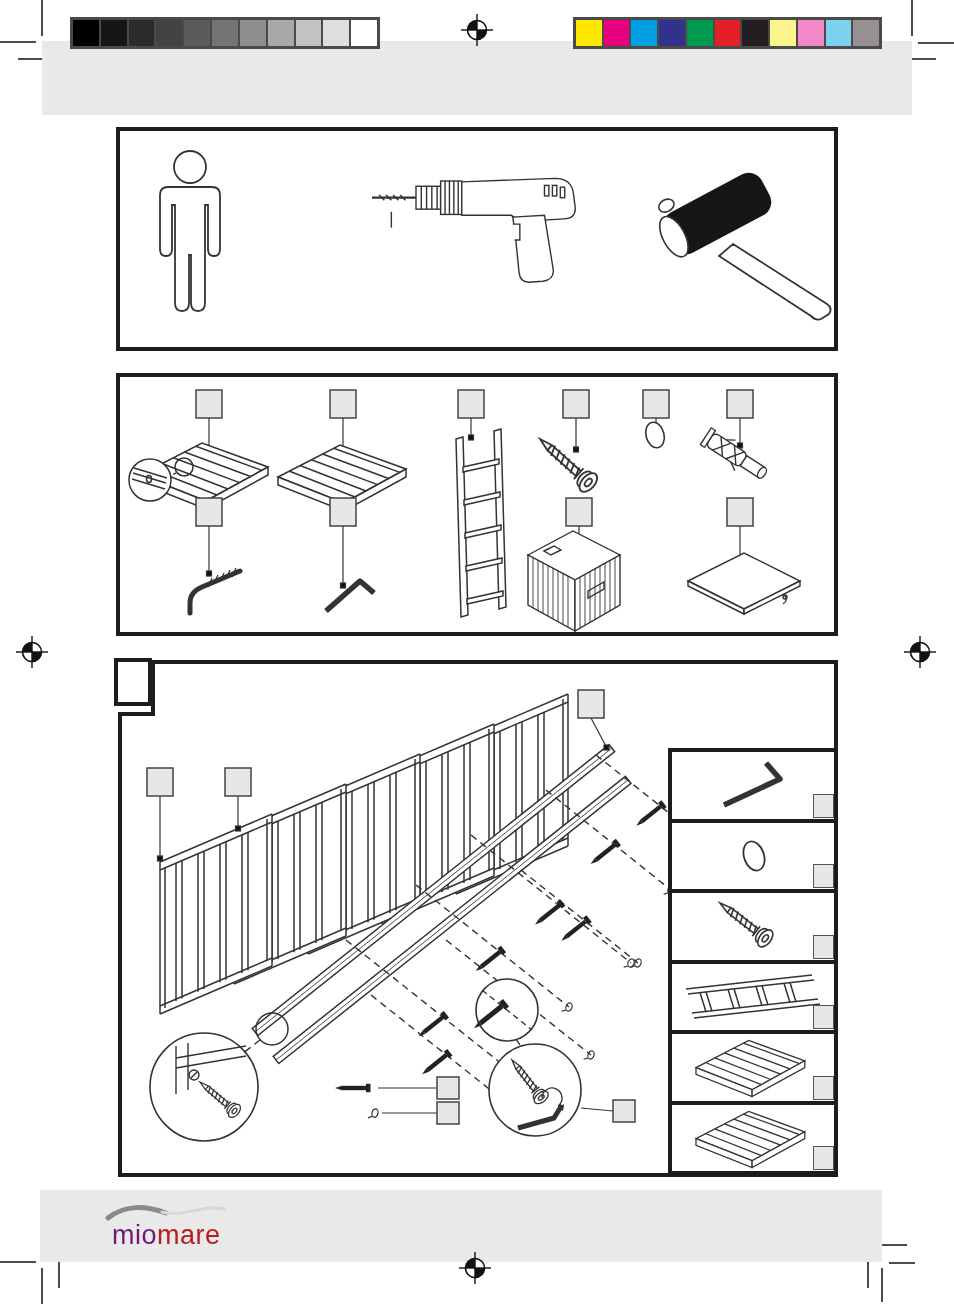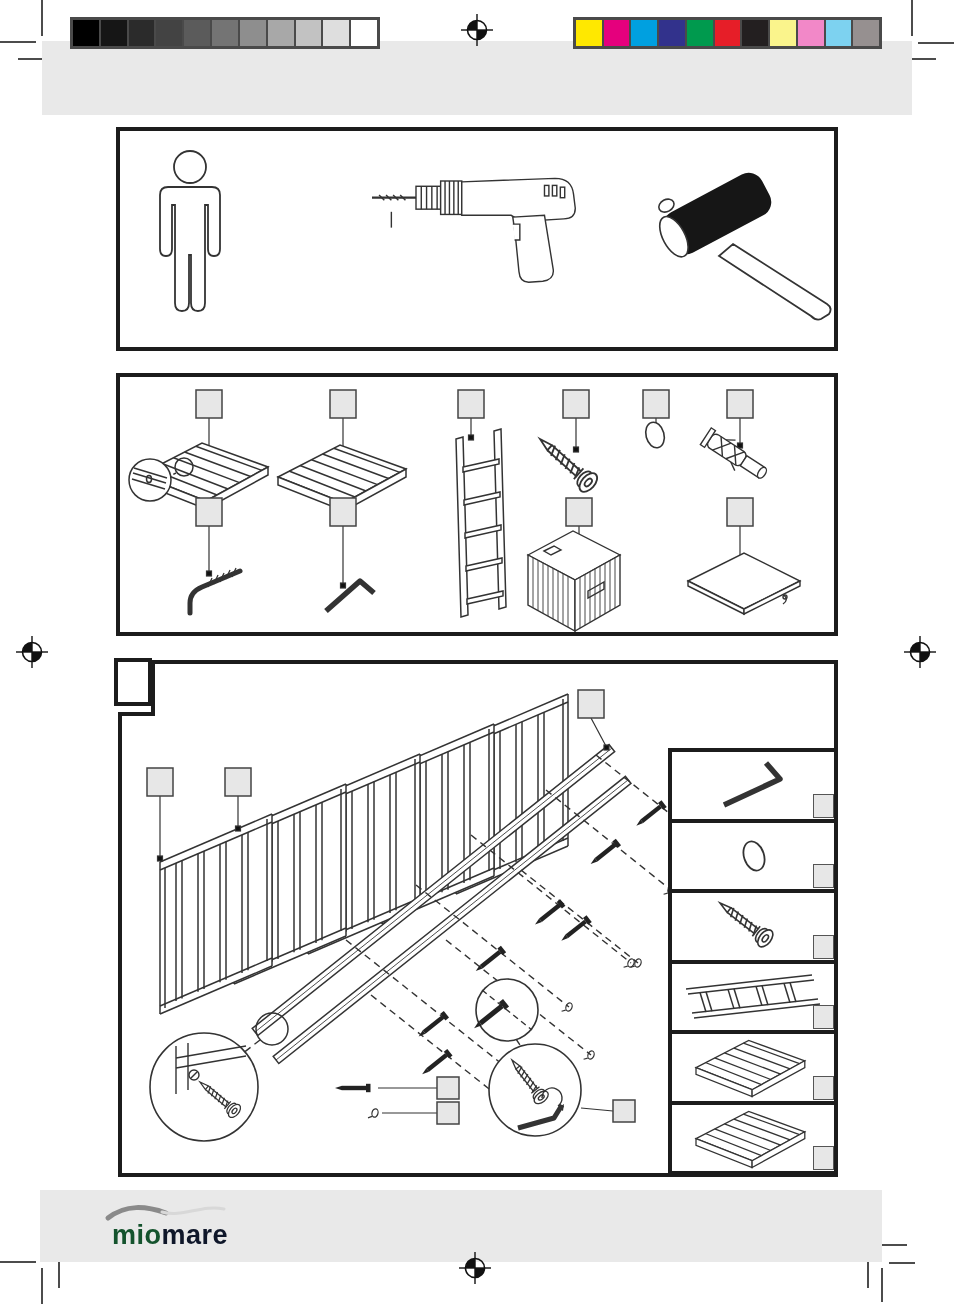--- a/index.html
+++ b/index.html
@@ -23,22 +23,22 @@
            box-sizing:border-box;background:#fff;display:flex;flex-direction:column;}
   .sidebar .cell{flex:1;position:relative;border-bottom:4px solid #1c1c1c;display:flex;
                  align-items:center;justify-content:center;background:#fff;}
   .sidebar .cell:last-child{border-bottom:none;}
   .tag{position:absolute;right:0;bottom:1px;width:21px;height:24px;background:#e7e7e7;
        border:1px solid #555;box-sizing:border-box;font-size:11px;text-align:center;color:#222;}
   .regmark{position:absolute;}
   .cropmarks{position:absolute;left:0;top:0;}
   .logo{position:absolute;left:104px;top:1196px;width:220px;height:60px;}
   .logo .word{position:absolute;left:8px;top:24px;font-size:27px;color:#2b2b2b;letter-spacing:0.5px;}
-  .logo .bold{font-weight:700;color:#14532d;}
-  .logo .light{font-weight:700;color:#0f172a;}
+  .logo .bold{font-weight:400;color:#701a75;}
+  .logo .light{font-weight:400;color:#b91c1c;}
   svg line, svg path, svg polygon, svg rect, svg ellipse, svg circle{vector-effect:none;}
 </style>
 </head>
 <body>
 
 <div class="page">
 
   <svg width="0" height="0" style="position:absolute" aria-hidden="true">
     <defs>
       <g id="regmark">

